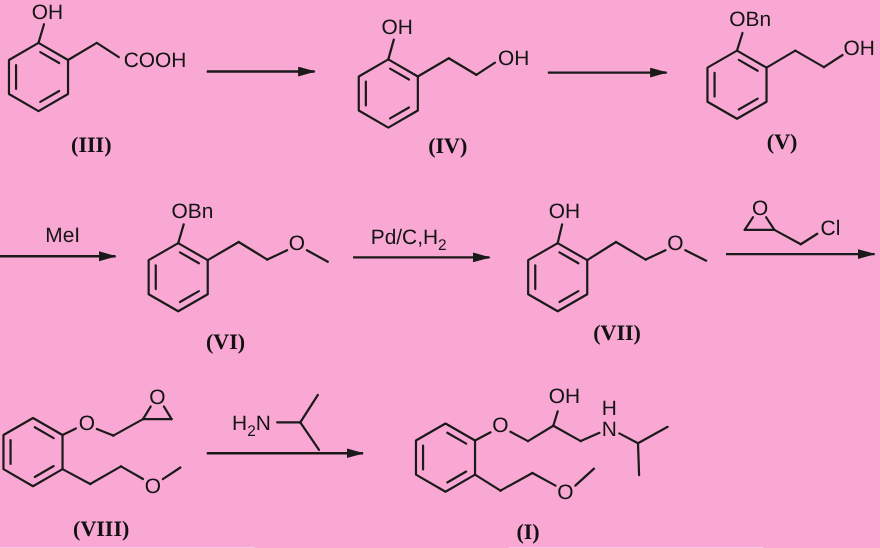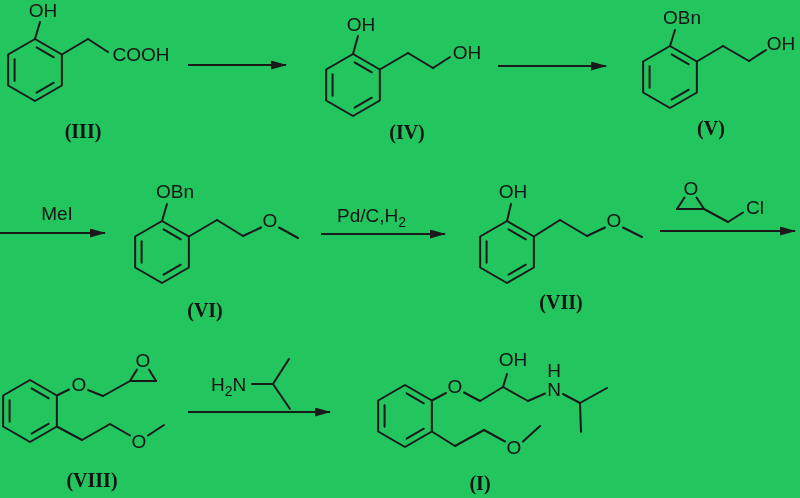--- a/index.html
+++ b/index.html
@@ -1,16 +1,16 @@
 <!DOCTYPE html>
 <html><head>
 <meta charset="utf-8">
 <style>
   html,body{margin:0;padding:0;background:#fff;}
-  .canvas{position:relative;width:800px;height:498px;background:#22c55e;overflow:hidden;}
+  .canvas{position:relative;width:800px;height:498px;background:#f9a8d4;overflow:hidden;}
   svg{display:block;}
   .bond{stroke:#1a1a1a;stroke-width:2;fill:none;stroke-linecap:round;stroke-linejoin:round;}
   .arrow{stroke:#1a1a1a;stroke-width:2.2;fill:none;}
   text{font-family:"Liberation Sans",sans-serif;font-size:19px;fill:#141414;}
   .caption{font-family:"Liberation Serif",serif;font-size:20px;font-weight:bold;fill:#111;}
   .sub{font-size:14px;}
 </style>
 </head>
 <body>
 

